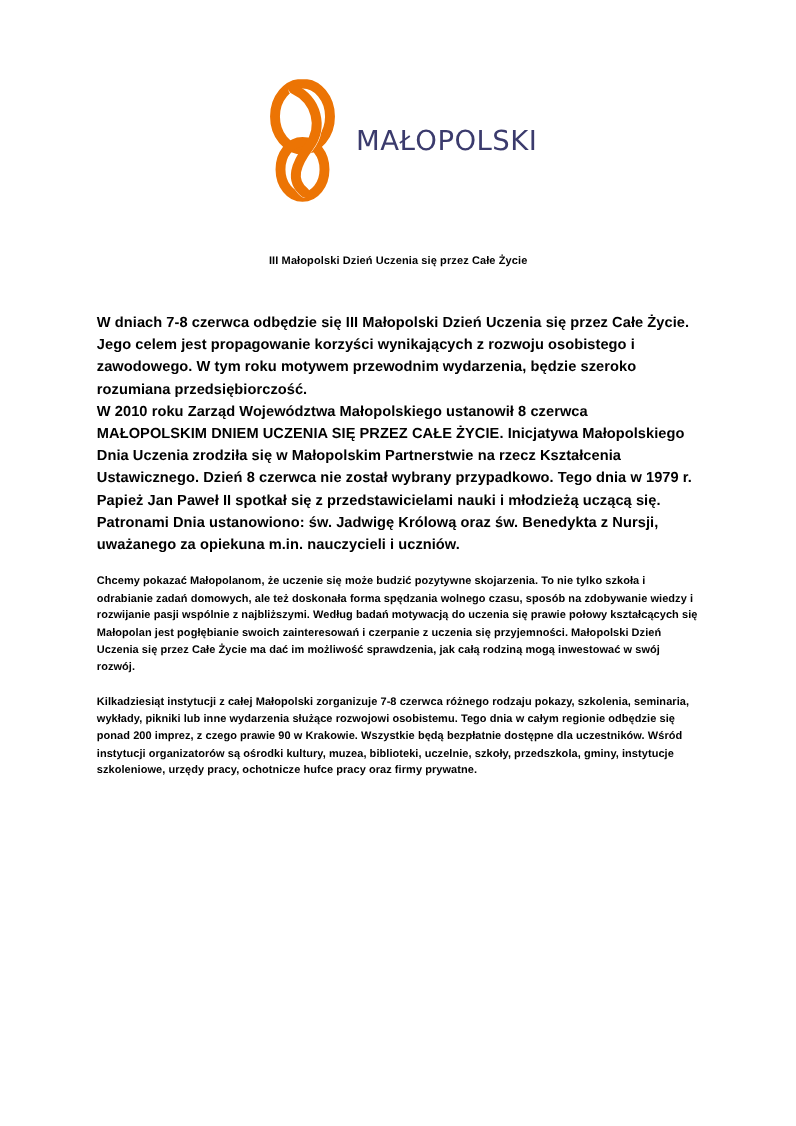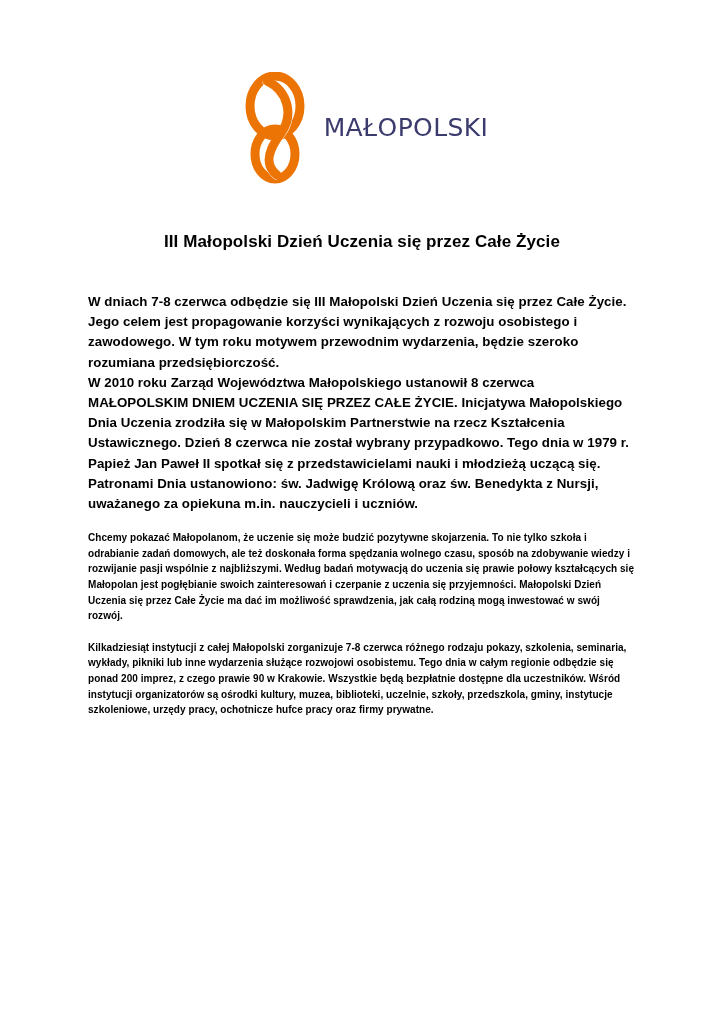--- a/index.html
+++ b/index.html
@@ -50,21 +50,21 @@
     font-family: "DejaVu Sans", sans-serif;
     font-size: 25px;
     letter-spacing: 0.4px;
     color: #3b3b6d;
     font-weight: 400;
     white-space: nowrap;
   }
   
   .doc-title {
     text-align: center;
-    font-size: 17px;
+    font-size: 10px;
     font-weight: bold;
     margin-top: 48px;
     letter-spacing: 0.1px;
   }
   
   .body-copy {
     margin-top: 40px;
   }
   .para {
     font-size: 13.3px;

